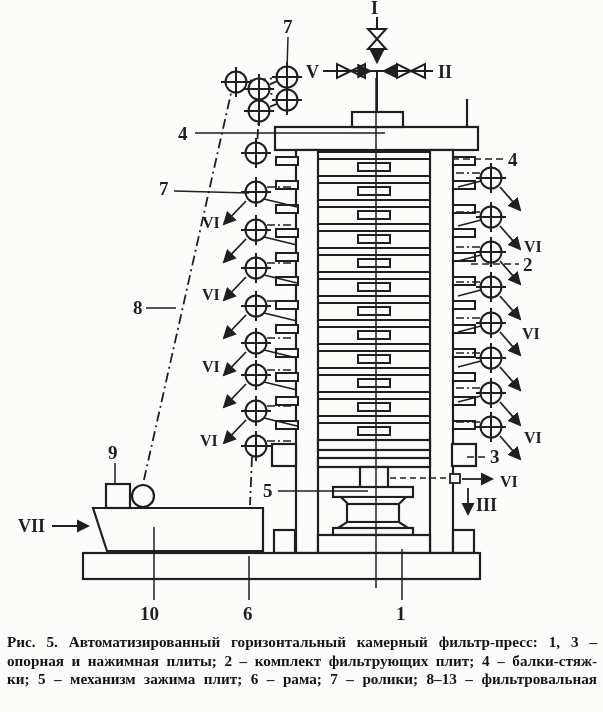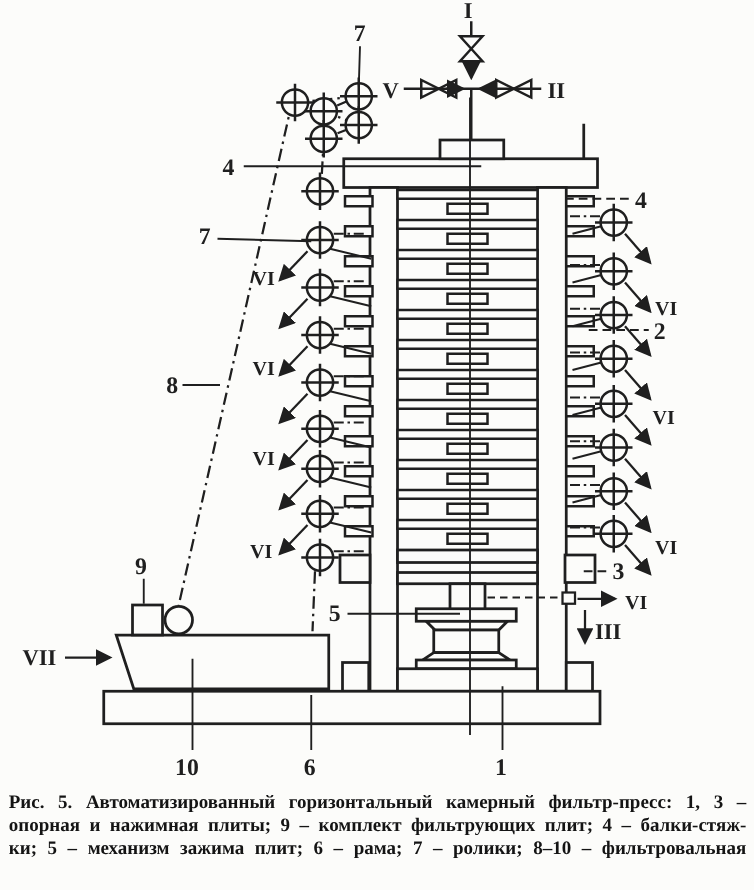--- a/index.html
+++ b/index.html
@@ -238,16 +238,16 @@
   <text class="rom-s" x="202" y="372">VI</text>
   <text class="rom-s" x="200" y="446">VI</text>
   <text class="rom-s" x="524" y="252">VI</text>
   <text class="rom-s" x="522" y="339">VI</text>
   <text class="rom-s" x="524" y="443">VI</text>
   <text class="rom-s" x="500" y="487">VI</text>
 </svg>
 
 <div id="caption">
   <div class="cap-line">Рис. 5. Автоматизированный горизонтальный камерный фильтр-пресс: 1, 3 –</div>
-  <div class="cap-line">опорная и нажимная плиты; 9 – комплект фильтрующих плит; 4 – балки-стяж-</div>
-  <div class="cap-line">ки; 5 – механизм зажима плит; 6 – рама; 7 – ролики; 8–10 – фильтровальная</div>
+  <div class="cap-line">опорная и нажимная плиты; 2 – комплект фильтрующих плит; 4 – балки-стяж-</div>
+  <div class="cap-line">ки; 5 – механизм зажима плит; 6 – рама; 7 – ролики; 8–13 – фильтровальная</div>
 </div>
 </div>
 
 </body></html>

